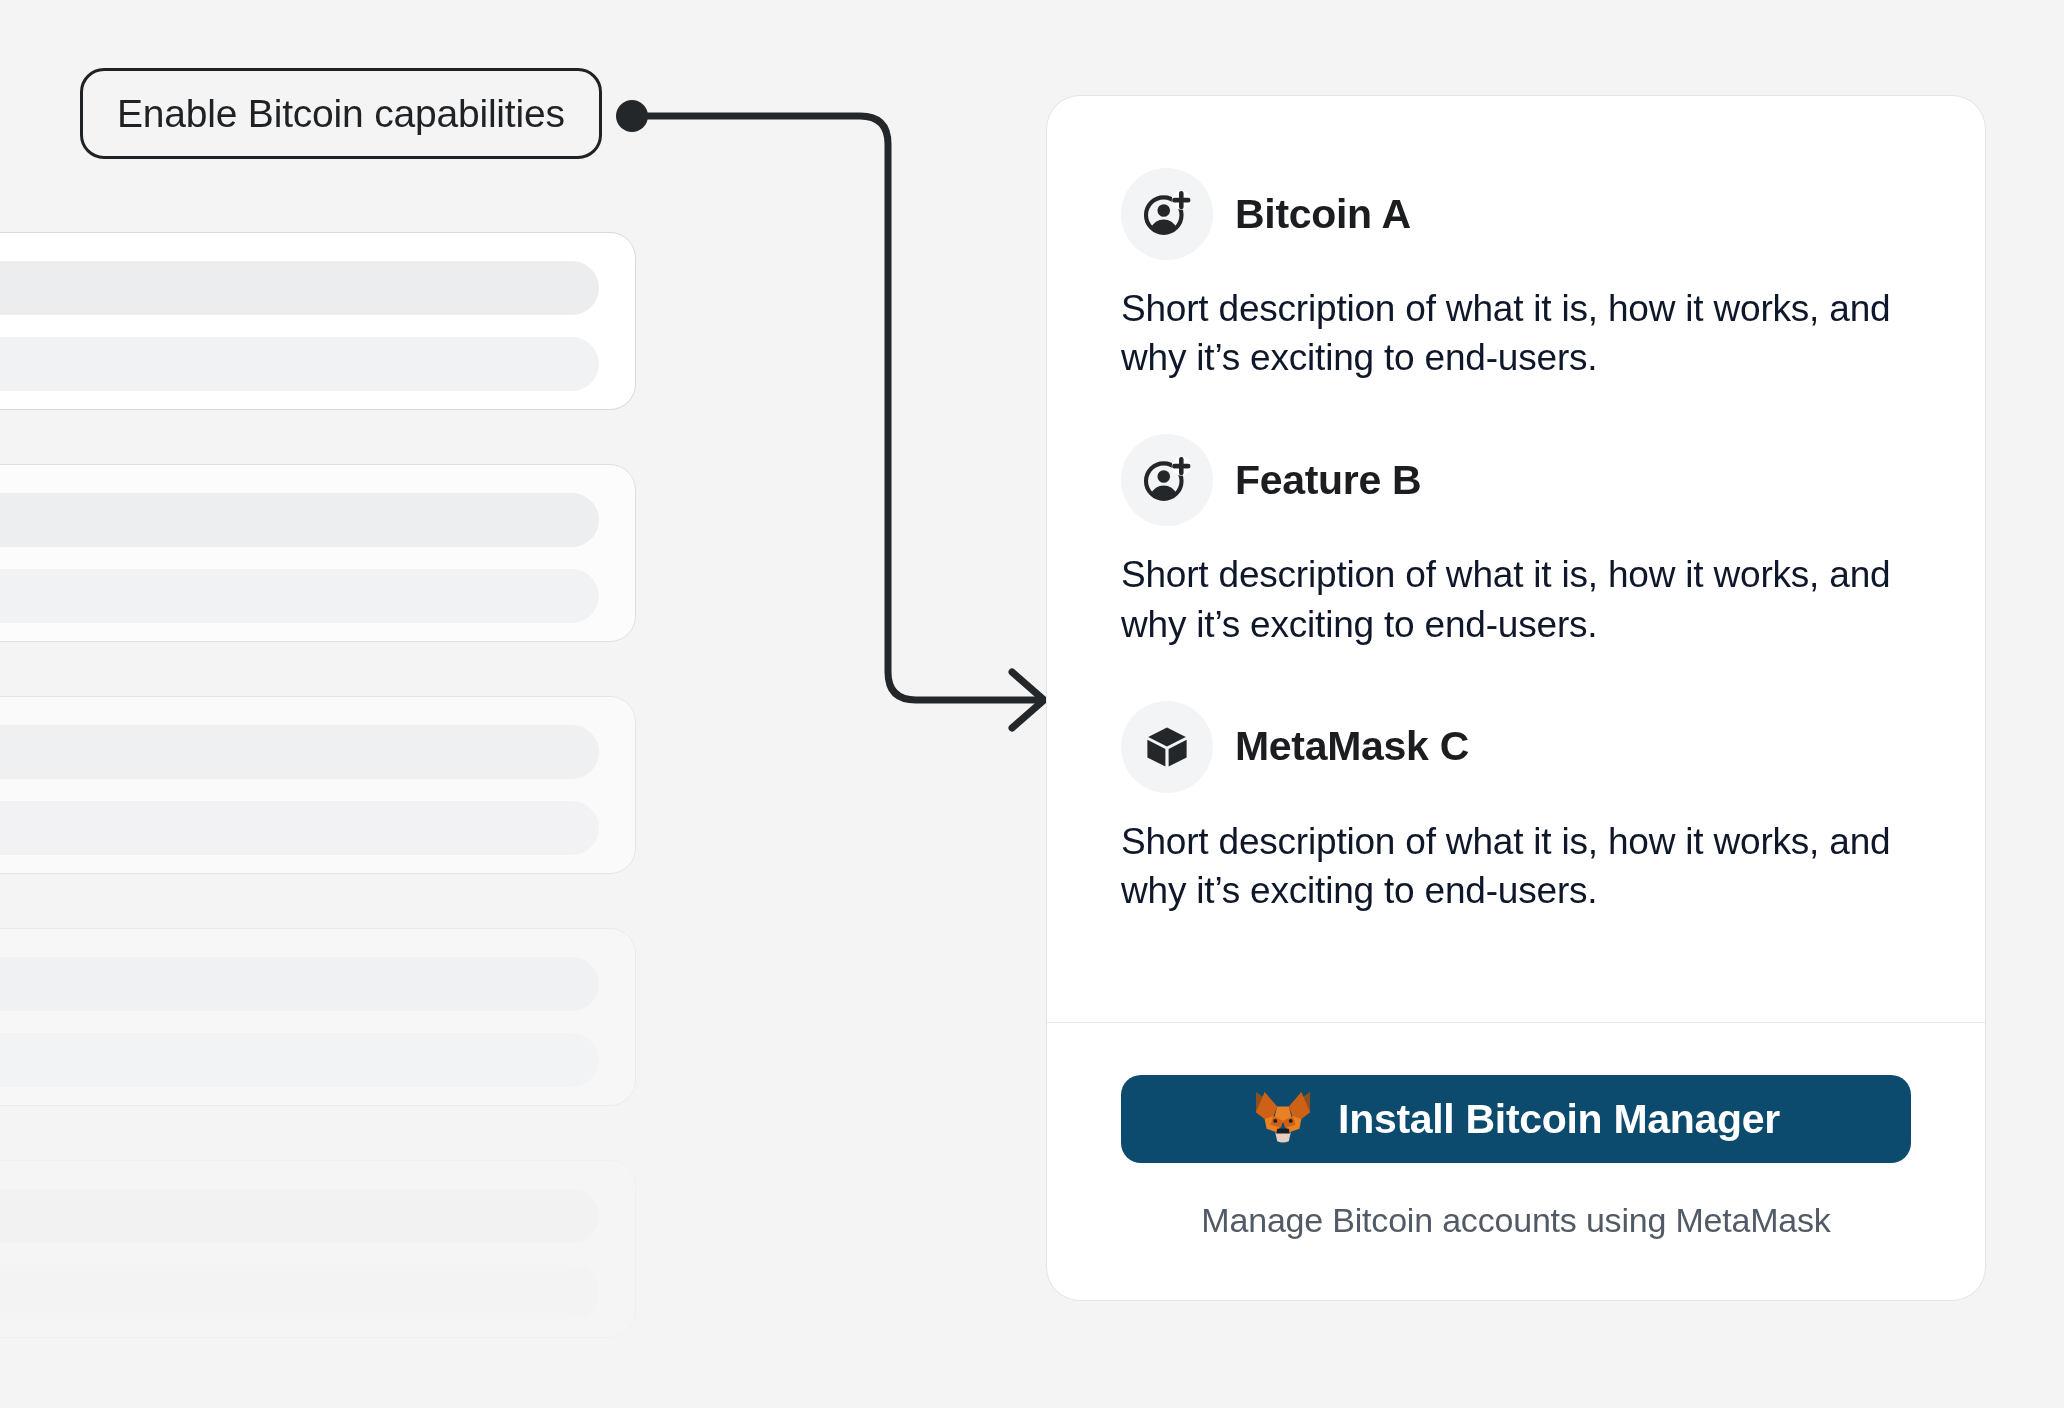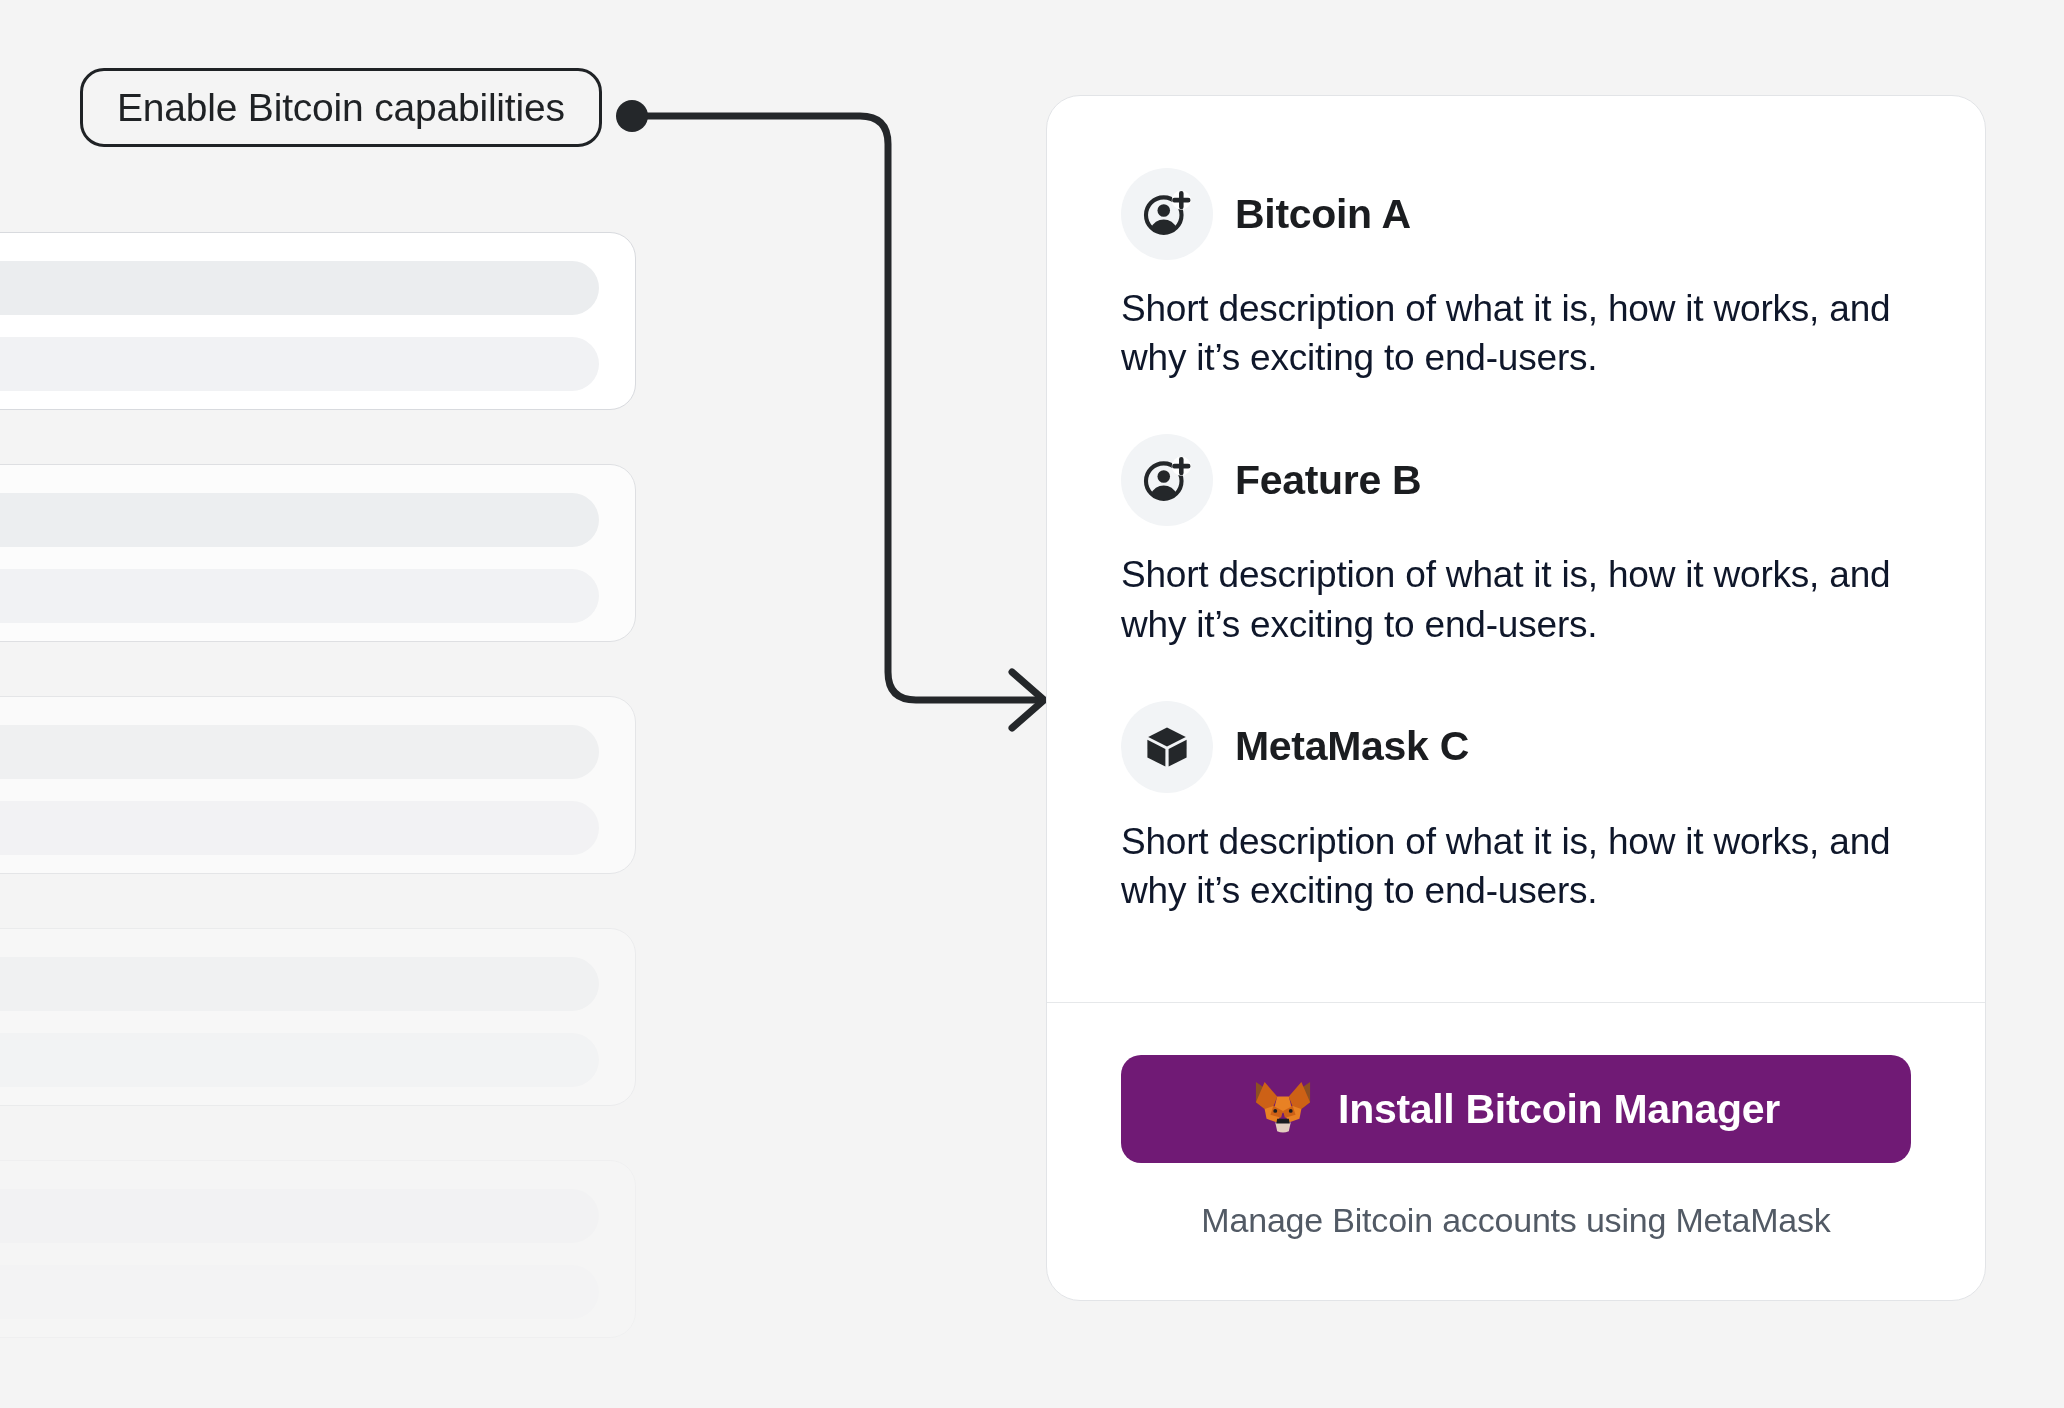--- a/index.html
+++ b/index.html
@@ -43,21 +43,21 @@
     left:0; top:0;
     width:2064px; height:1408px;
     pointer-events:none;
   }
 
   
   #annotation-pill {
     position:absolute;
     left:80px;
     top:68px;
-    height:79px;
+    height:91px;
     display:flex;
     align-items:center;
     padding:0 34px;
     border:3.5px solid #1f2225;
     border-radius:24px;
     background:transparent;
     white-space:nowrap;
   }
   #annotation-pill .pill-text {
     font-size:39px;
@@ -124,22 +124,22 @@
   }
 
   #card-footer {
     padding:52px 74px 60px 74px;
     display:flex;
     flex-direction:column;
     align-items:center;
   }
   #install-button {
     width:100%;
-    height:108px;
-    background:#701a75;
+    height:88px;
+    background:#0c4a6e;
     border:none;
     border-radius:20px;
     display:flex;
     align-items:center;
     justify-content:center;
     gap:24px;
     cursor:pointer;
   }
   #install-button .btn-label {
     font-size:41px;

